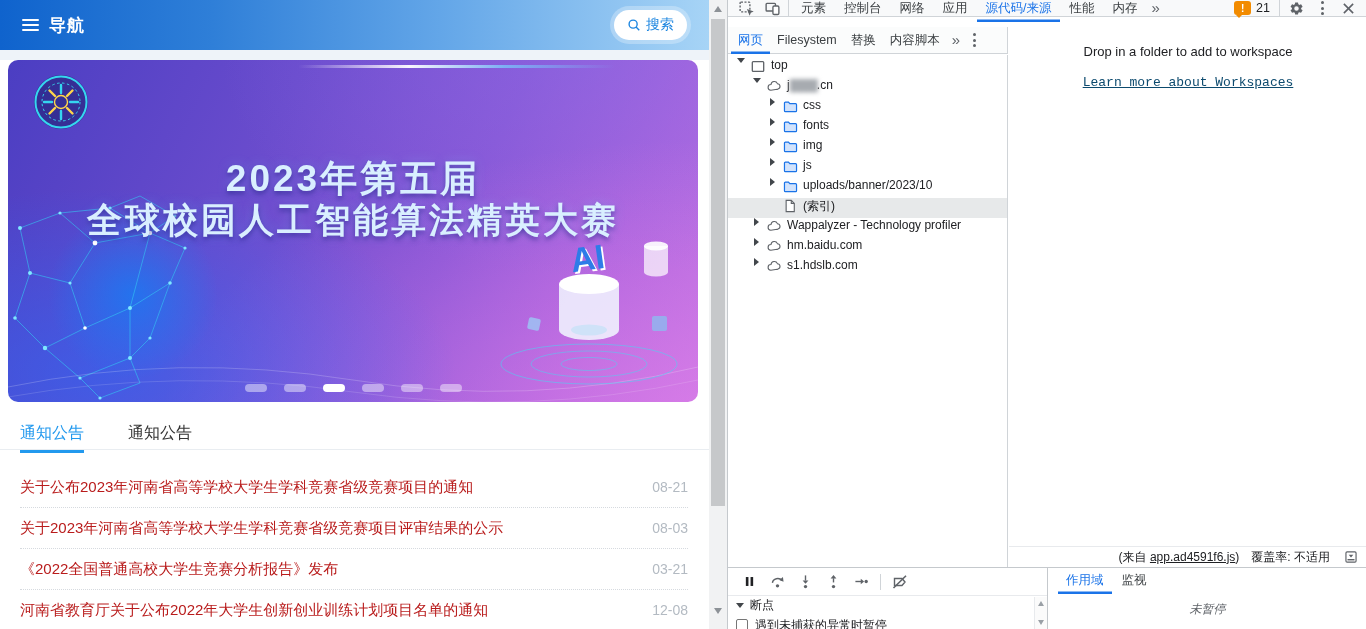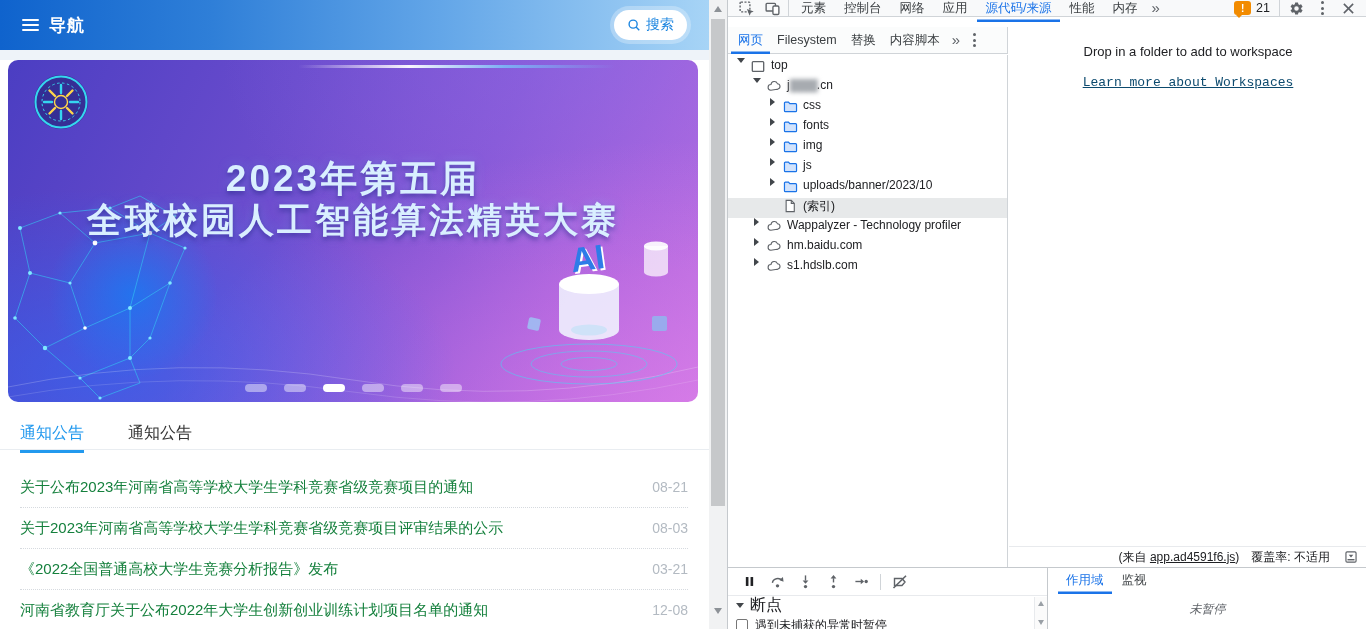--- a/index.html
+++ b/index.html
@@ -44,21 +44,21 @@
   .logo{position:absolute;left:24px;top:13px;}
 
   
   .page-tabs{position:absolute;left:20px;top:422px;display:flex;gap:44px;}
   .page-tab{font-size:16px;color:#333;padding-bottom:6px;cursor:pointer;line-height:22px;}
   .page-tab.active{color:#2299ee;border-bottom:3px solid #2299ee;}
   .tab-divider{position:absolute;left:0;top:449px;width:100%;height:1px;background:#e9edf1;}
   .notices{position:absolute;left:20px;right:21px;top:467px;}
   .notice-row{height:41px;display:flex;align-items:center;justify-content:space-between;
     border-bottom:1px dotted #d6dadf;cursor:pointer;}
-  .notice-title{font-size:15px;color:#15803d;white-space:nowrap;overflow:hidden;}
+  .notice-title{font-size:15px;color:#b91c1c;white-space:nowrap;overflow:hidden;}
   .notice-date{font-size:14px;color:#b3bac2;margin-left:12px;flex:none;}
 
   
   .page-scrollbar{position:absolute;left:709px;top:0;width:18px;height:629px;background:#f1f2f3;}
   .sb-thumb{position:absolute;left:2px;top:19px;width:14px;height:487px;background:#c6c8ca;cursor:pointer;}
   .sb-arrow{position:absolute;left:5px;width:0;height:0;cursor:pointer;}
   .sb-up{top:6px;border-left:4.5px solid transparent;border-right:4.5px solid transparent;border-bottom:6px solid #8d9297;}
   .sb-down{top:608px;border-left:4.5px solid transparent;border-right:4.5px solid transparent;border-top:6px solid #8d9297;}
 
   
@@ -106,21 +106,21 @@
   .ws-link span{color:#0c4a6e;text-decoration:underline;cursor:pointer;font-family:Liberation Mono, monospace;}
 
   .dt-statusbar{position:absolute;left:281px;top:546px;width:358px;height:21px;border-top:1px solid #e8eaed;
     display:flex;align-items:center;justify-content:flex-end;gap:12px;font-size:12px;color:#202124;padding-right:7px;}
   .file-link{text-decoration:underline;cursor:pointer;color:#202124;}
 
   .dt-bottom{position:absolute;left:0;top:567px;width:639px;height:62px;border-top:1px solid #c5c9cd;display:flex;background:#fff;}
   .dbg-left{width:320px;flex:none;border-right:1px solid #c5c9cd;position:relative;overflow:hidden;}
   .dbg-toolbar{height:28px;display:flex;align-items:center;padding:0 9px;gap:4px;border-bottom:1px solid #e8eaed;}
   .dbg-btn{width:24px;height:22px;display:flex;align-items:center;justify-content:center;cursor:pointer;flex:none;}
-  .bp-header{height:19px;display:flex;align-items:center;gap:6px;padding-left:8px;font-size:16px;color:#202124;cursor:pointer;}
+  .bp-header{height:19px;display:flex;align-items:center;gap:6px;padding-left:8px;font-size:12px;color:#202124;cursor:pointer;}
   .bp-row{height:20px;display:flex;align-items:center;gap:7px;padding-left:8px;font-size:12px;color:#202124;}
   .checkbox{width:12px;height:12px;border:1px solid #767676;border-radius:2px;background:#fff;flex:none;cursor:pointer;}
   .mini-scroll{position:absolute;right:0;top:29px;bottom:0;width:13px;border-left:1px solid #e8eaed;background:#fbfbfb;}
   .ms-up{position:absolute;left:2.5px;top:4px;width:0;height:0;border-left:3.5px solid transparent;
     border-right:3.5px solid transparent;border-bottom:5px solid #9aa0a6;cursor:pointer;}
   .ms-down{position:absolute;left:2.5px;bottom:4px;width:0;height:0;border-left:3.5px solid transparent;
     border-right:3.5px solid transparent;border-top:5px solid #9aa0a6;cursor:pointer;}
   .dbg-right{flex:1;}
   .scope-tabs{height:26px;display:flex;padding-left:10px;gap:2px;}
   .scope-tab{padding:0 8px;line-height:25px;font-size:12.5px;color:#3c4043;cursor:pointer;}

